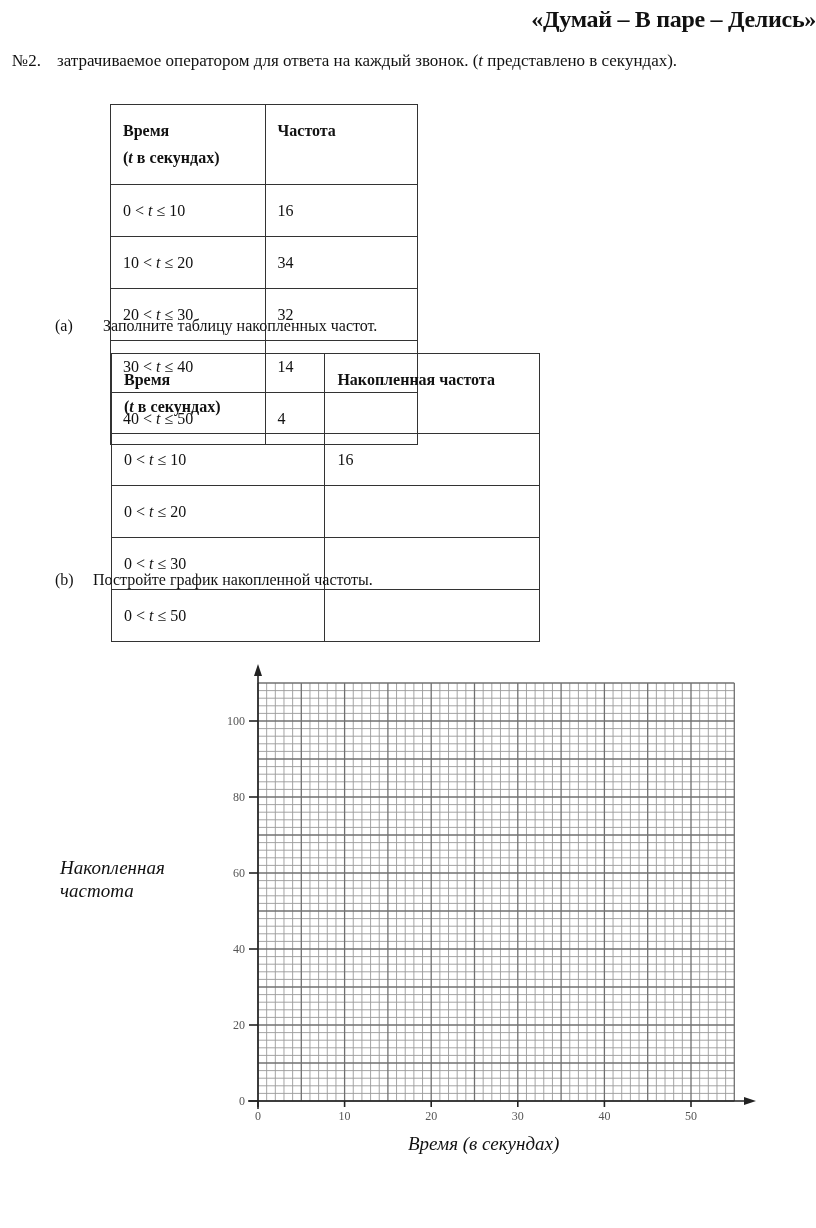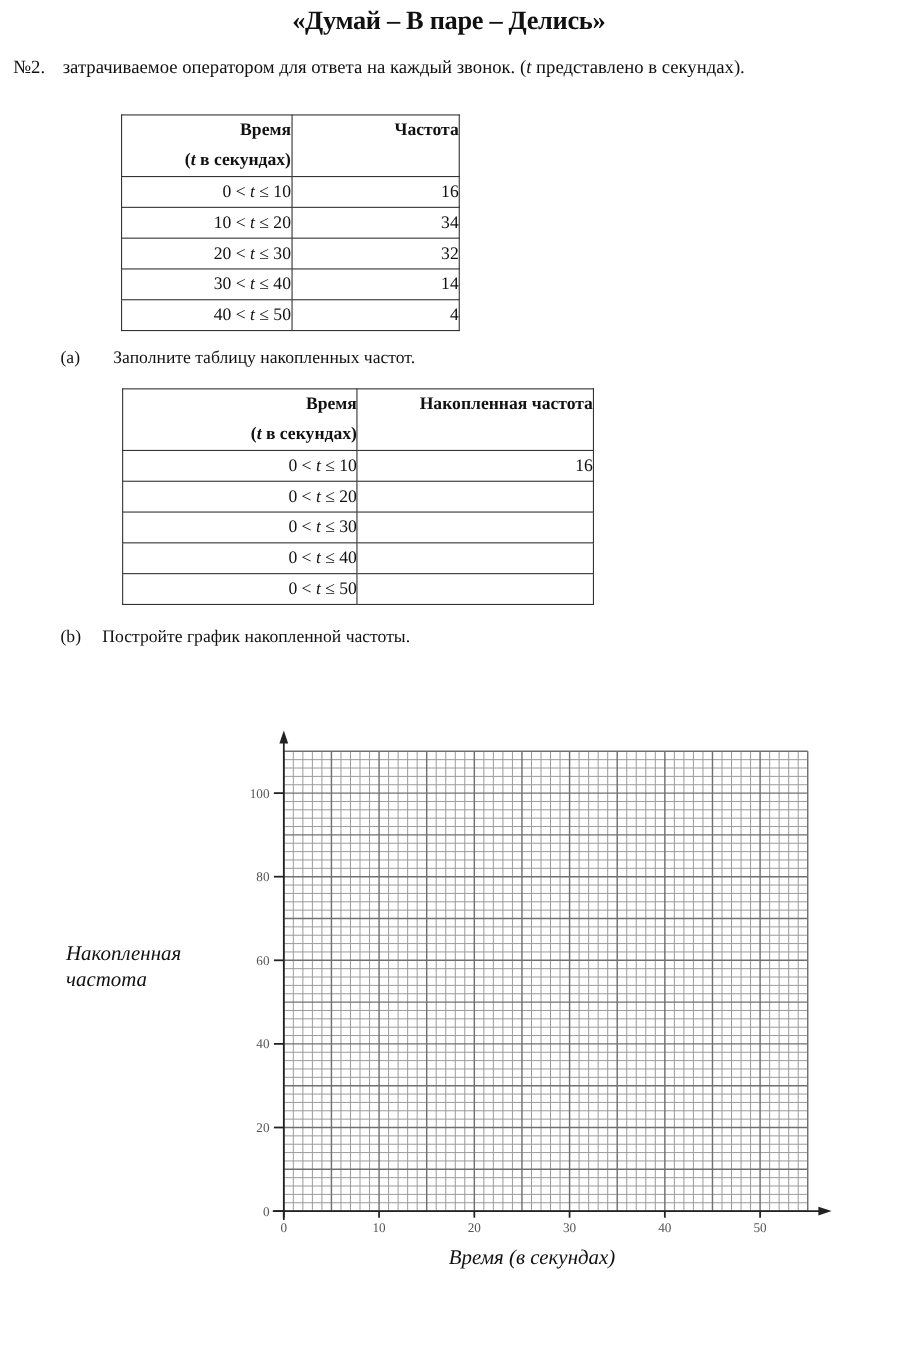--- a/index.html
+++ b/index.html
@@ -1,37 +1,37 @@
 <!DOCTYPE html>
 <html><head>
 <meta charset="utf-8">
 <style>
   html, body { margin: 0; padding: 0; background: #ffffff; }
   body {
     width: 816px; height: 1228px; position: relative; overflow: hidden;
     font-family: "Liberation Serif", "DejaVu Serif", serif; color: #111;
   }
   .title {
-    position: absolute; top: 6px; left: 0; width: 816px; text-align: center;
+    position: absolute; top: 6px; left: 0; width: 816px; text-align: right;
     font-family: "Liberation Serif", serif; font-weight: bold; font-size: 24px;
     letter-spacing: -0.3px;
   }
   .problem {
     position: absolute; top: 50px; left: 12px; width: 795px;
     font-size: 17px; line-height: 21px;
   }
   .problem .num { position: absolute; left: 0; top: 0; }
   .problem .text { margin-left: 45px; text-align: justify; text-align-last: left; }
   .problem .line1 { display: block; text-align: justify; text-align-last: justify; }
   .problem .line2 { display: block; }
   table.freq {
     position: absolute; border-collapse: collapse; font-size: 16px;
   }
   table.freq td, table.freq th {
-    border: 1.5px solid #333; text-align: right; padding: 0; font-weight: normal;
+    border: 1.5px solid #333; text-align: left; padding: 12px; font-weight: normal;
   }
   table.freq th { font-weight: bold; vertical-align: top; }
   #t1 { left: 110px; top: 104px; width: 308px; }
   #t1 col.c1 { width: 155px; }
   #t1 col.c2 { width: 153px; }
   #t1 th { height: 55px; }
   #t1 td { height: 27px; }
   #t2 { left: 111px; top: 353px; width: 429px; }
   #t2 col.c1 { width: 214px; }
   #t2 col.c2 { width: 215px; }
@@ -129,24 +129,20 @@
   <tr>
     <td><span class="math"><span>0</span> &lt; <i>t</i> ≤ <span>10</span></span></td>
     <td>16</td>
   </tr>
   <tr>
     <td><span class="math"><span>0</span> &lt; <i>t</i> ≤ <span>20</span></span></td>
     <td></td>
   </tr>
   <tr>
     <td><span class="math"><span>0</span> &lt; <i>t</i> ≤ <span>30</span></span></td>
-    <td></td>
-  </tr>
-  <tr>
-    <td><span class="math"><span>0</span> &lt; <i>t</i> ≤ <span>40</span></span></td>
     <td></td>
   </tr>
   <tr>
     <td><span class="math"><span>0</span> &lt; <i>t</i> ≤ <span>50</span></span></td>
     <td></td>
   </tr>
 </tbody>
   </table>
 
 <div class="part-label" style="left:55px; top:571px;">

